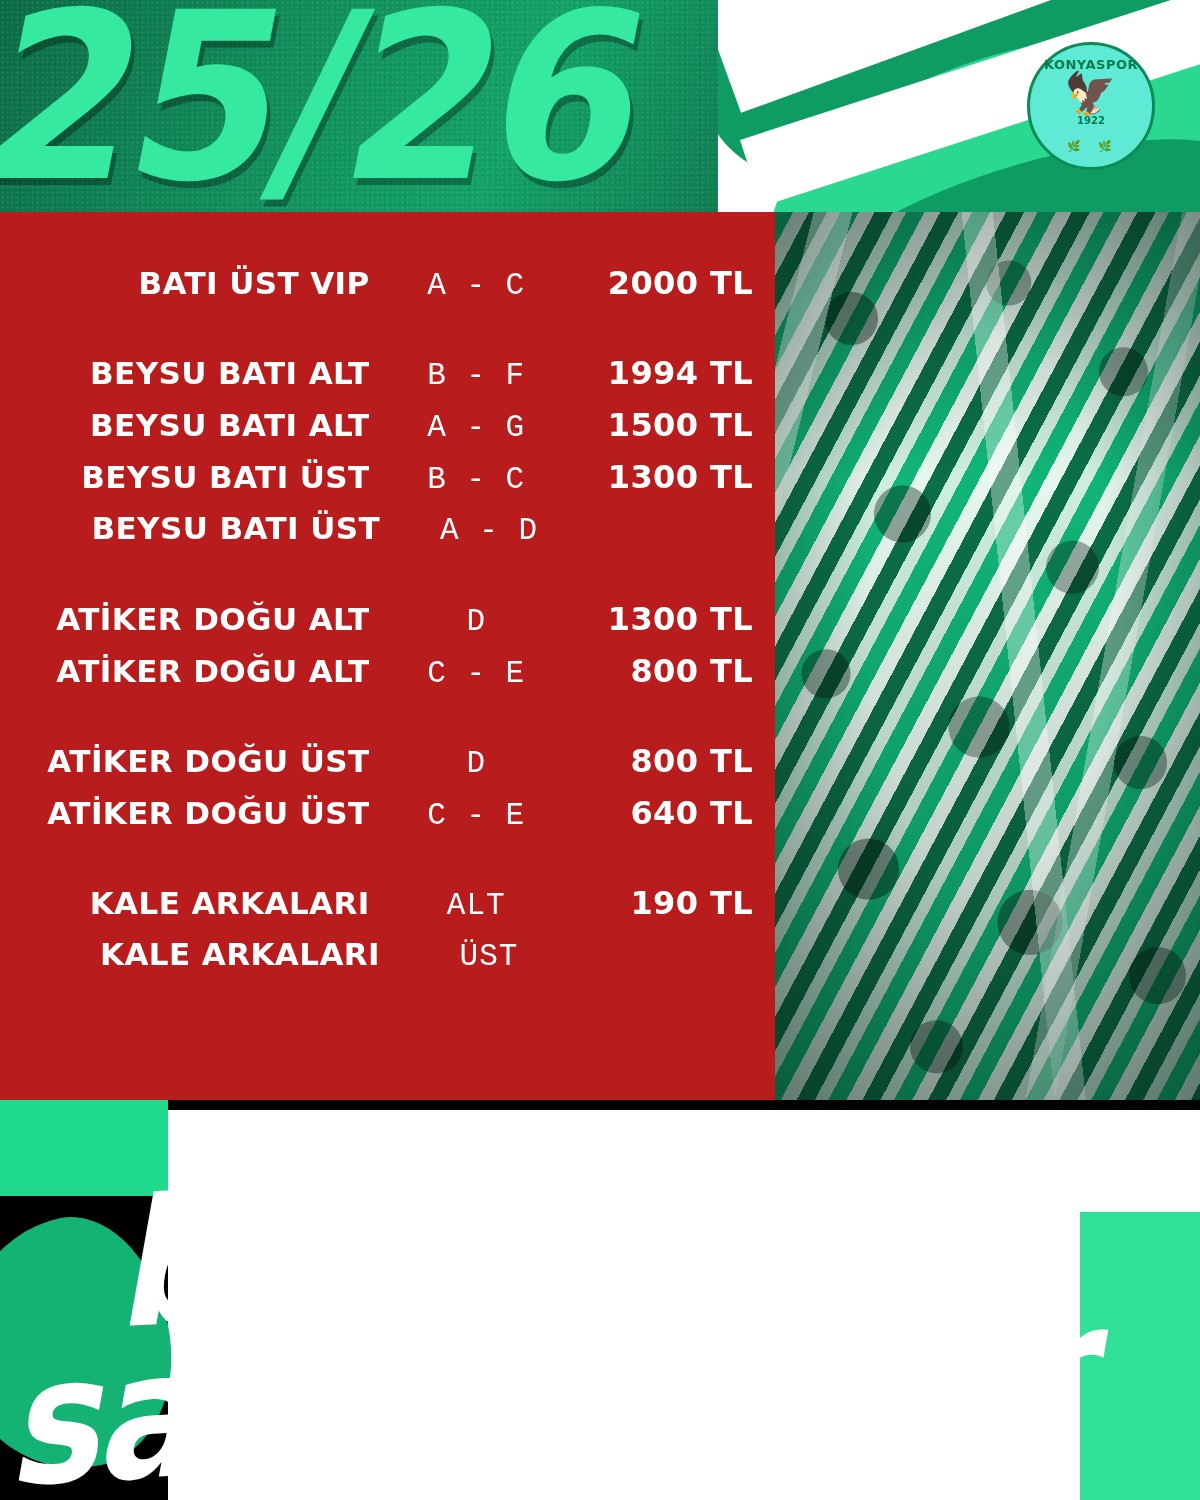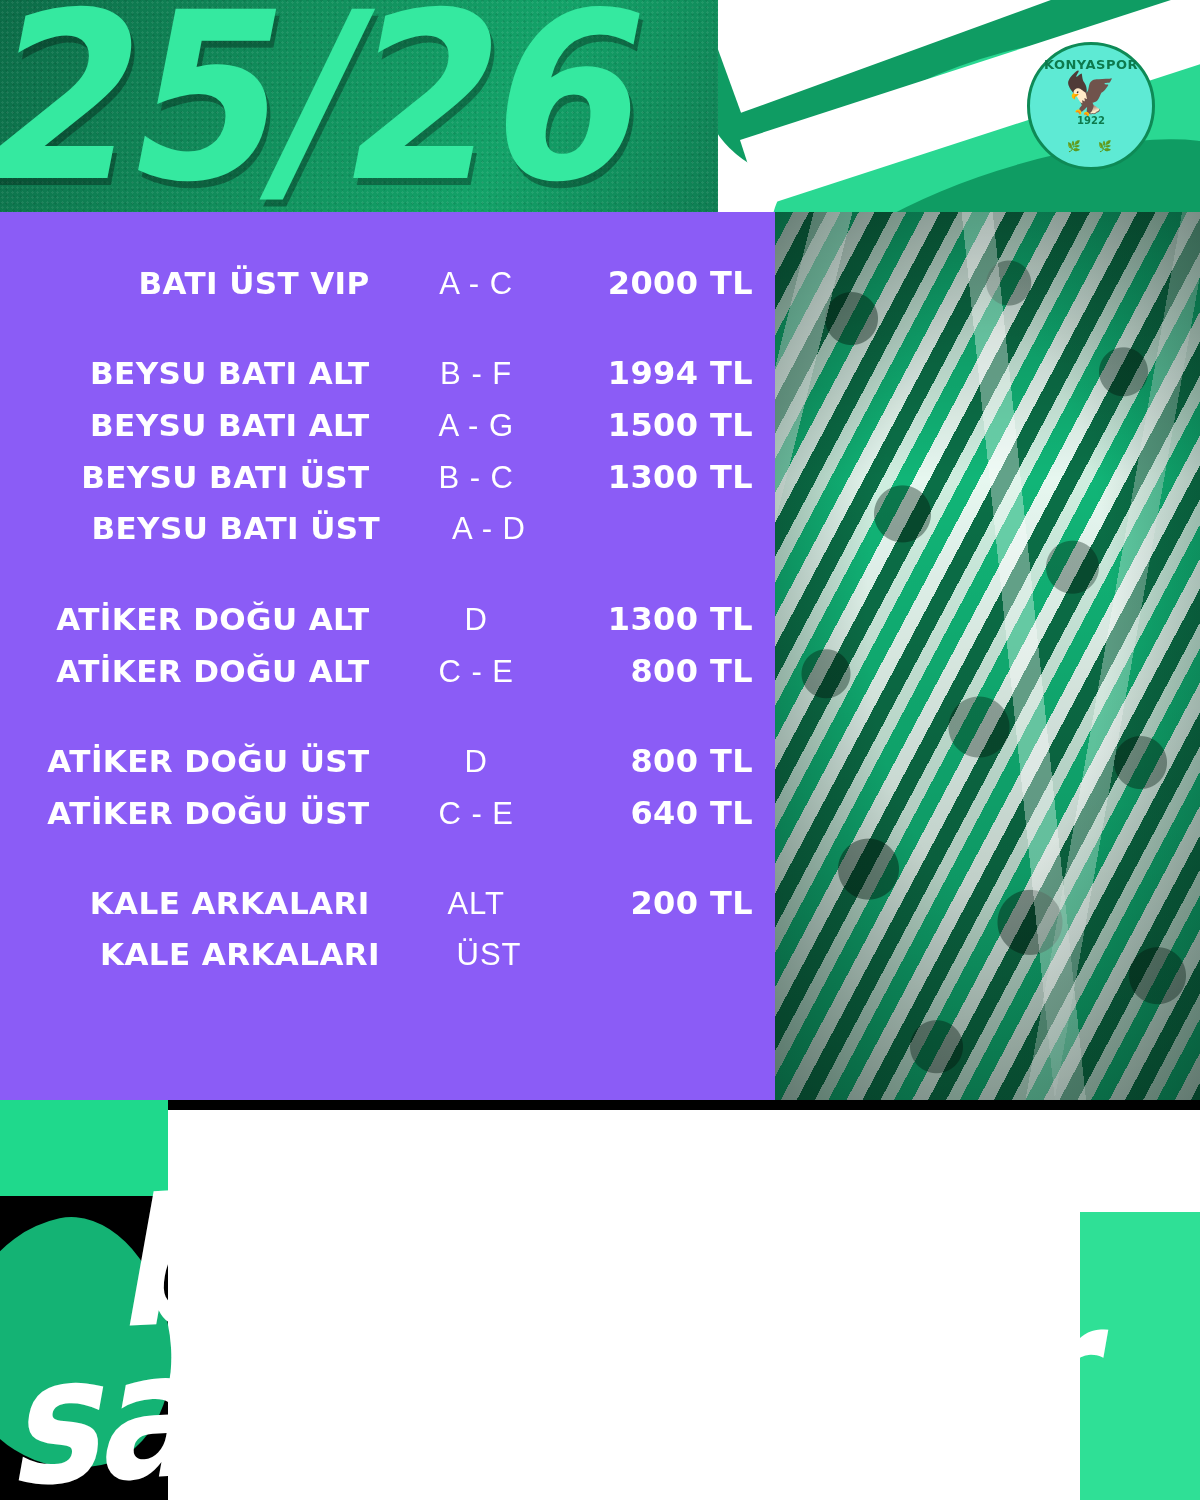--- a/index.html
+++ b/index.html
@@ -138,21 +138,21 @@
     font-size: 11px;
     color: #0d7a4d;
     letter-spacing: 2px;
   }
 
   
   .price-panel {
     position: absolute;
     left: 0; top: 212px;
     width: 775px; height: 888px;
-    background: #8b5cf6;
+    background: #b91c1c;
   }
   .price-panel .inner {
     position: absolute;
     left: 20px; right: 22px; top: 52px;
   }
   .group { margin-bottom: 38px; }
   .group:last-child { margin-bottom: 0; }
   .row {
     display: flex;
     align-items: baseline;
@@ -165,21 +165,21 @@
     font-family: "DejaVu Sans", sans-serif;
     font-weight: bold;
     font-size: 31px;
     letter-spacing: .4px;
     color: #ffffff;
     white-space: nowrap;
   }
   .cell-block {
     width: 170px;
     text-align: center;
-    font-family: Liberation Sans, sans-serif;
+    font-family: Liberation Mono, monospace;
     font-weight: normal;
     font-size: 31px;
     letter-spacing: 1px;
     color: #ffffff;
     white-space: nowrap;
   }
   .cell-price {
     width: 200px;
     text-align: right;
     font-family: "DejaVu Sans", sans-serif;
@@ -385,21 +385,21 @@
           <div class="cell-name">ATİKER DOĞU ÜST</div>
           <div class="cell-block">C - E</div>
           <div class="cell-price">640 TL</div>
         </div>
       </div>
 
       <div class="group">
         <div class="row">
           <div class="cell-name">KALE ARKALARI</div>
           <div class="cell-block">ALT</div>
-          <div class="cell-price">200 TL</div>
+          <div class="cell-price">190 TL</div>
         </div>
         <div class="row">
           <div class="cell-name">KALE ARKALARI</div>
           <div class="cell-block">ÜST</div>
         </div>
       </div>
 
 
     </div>
   </div>

